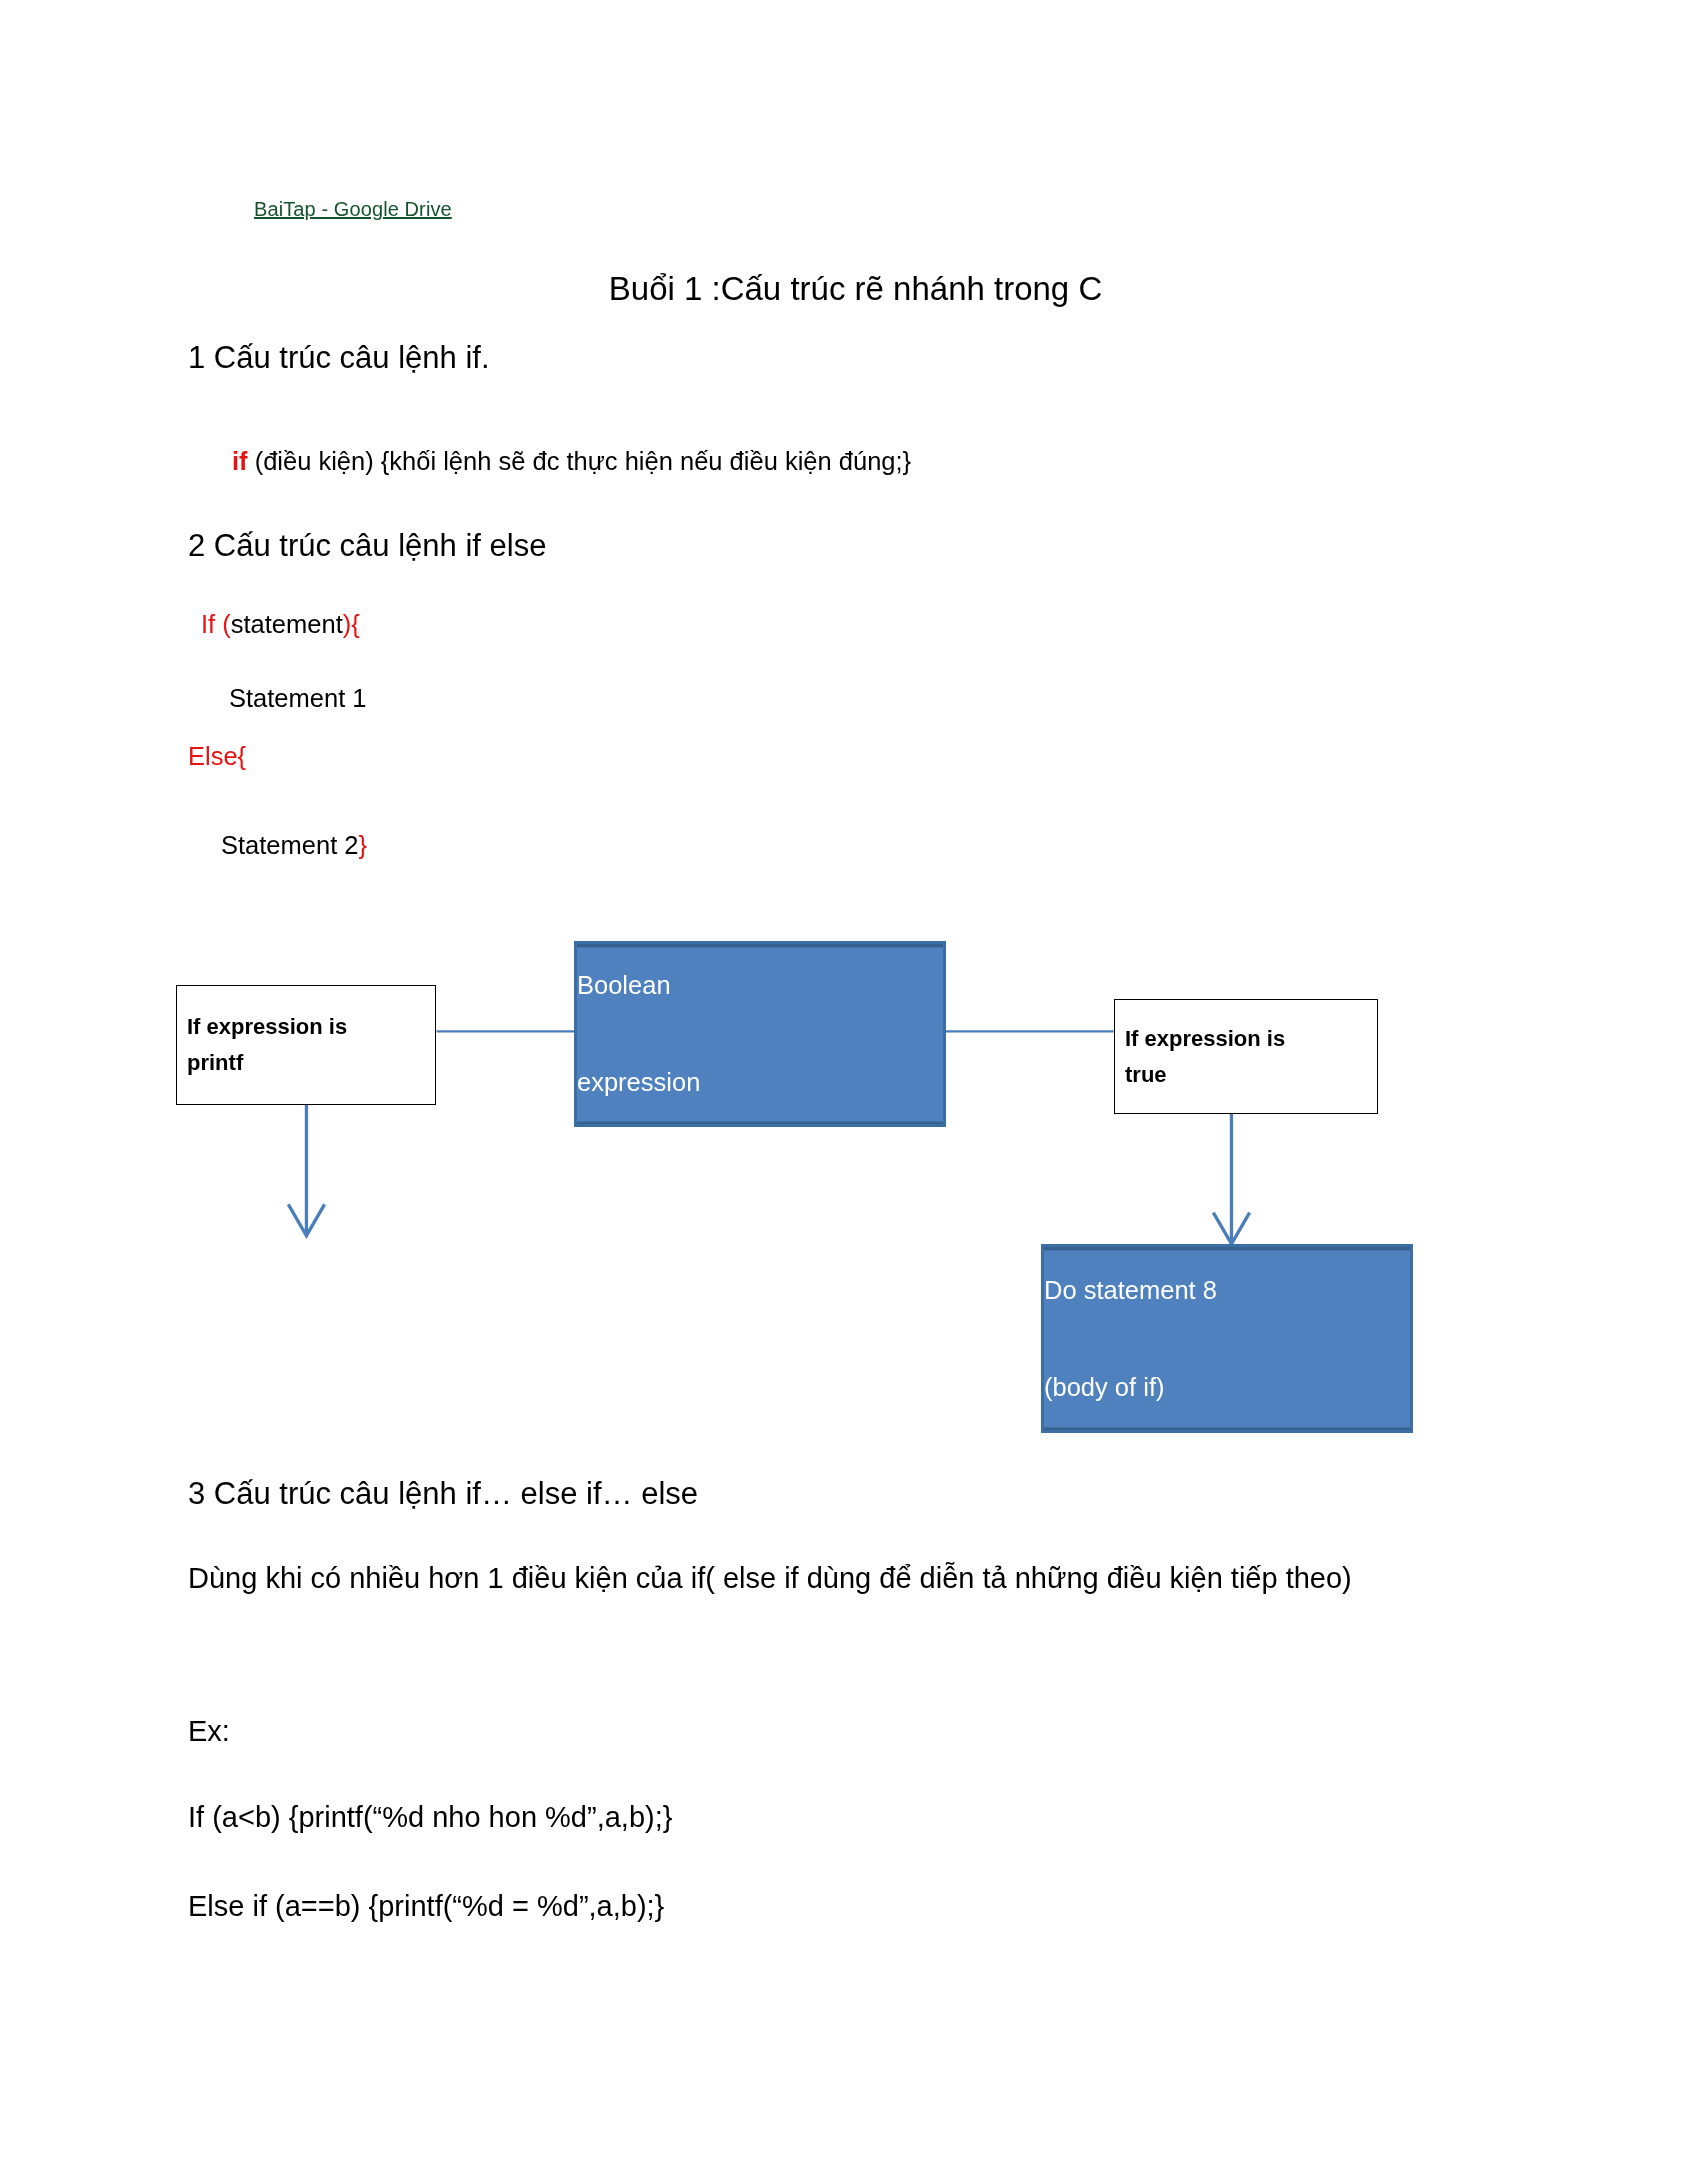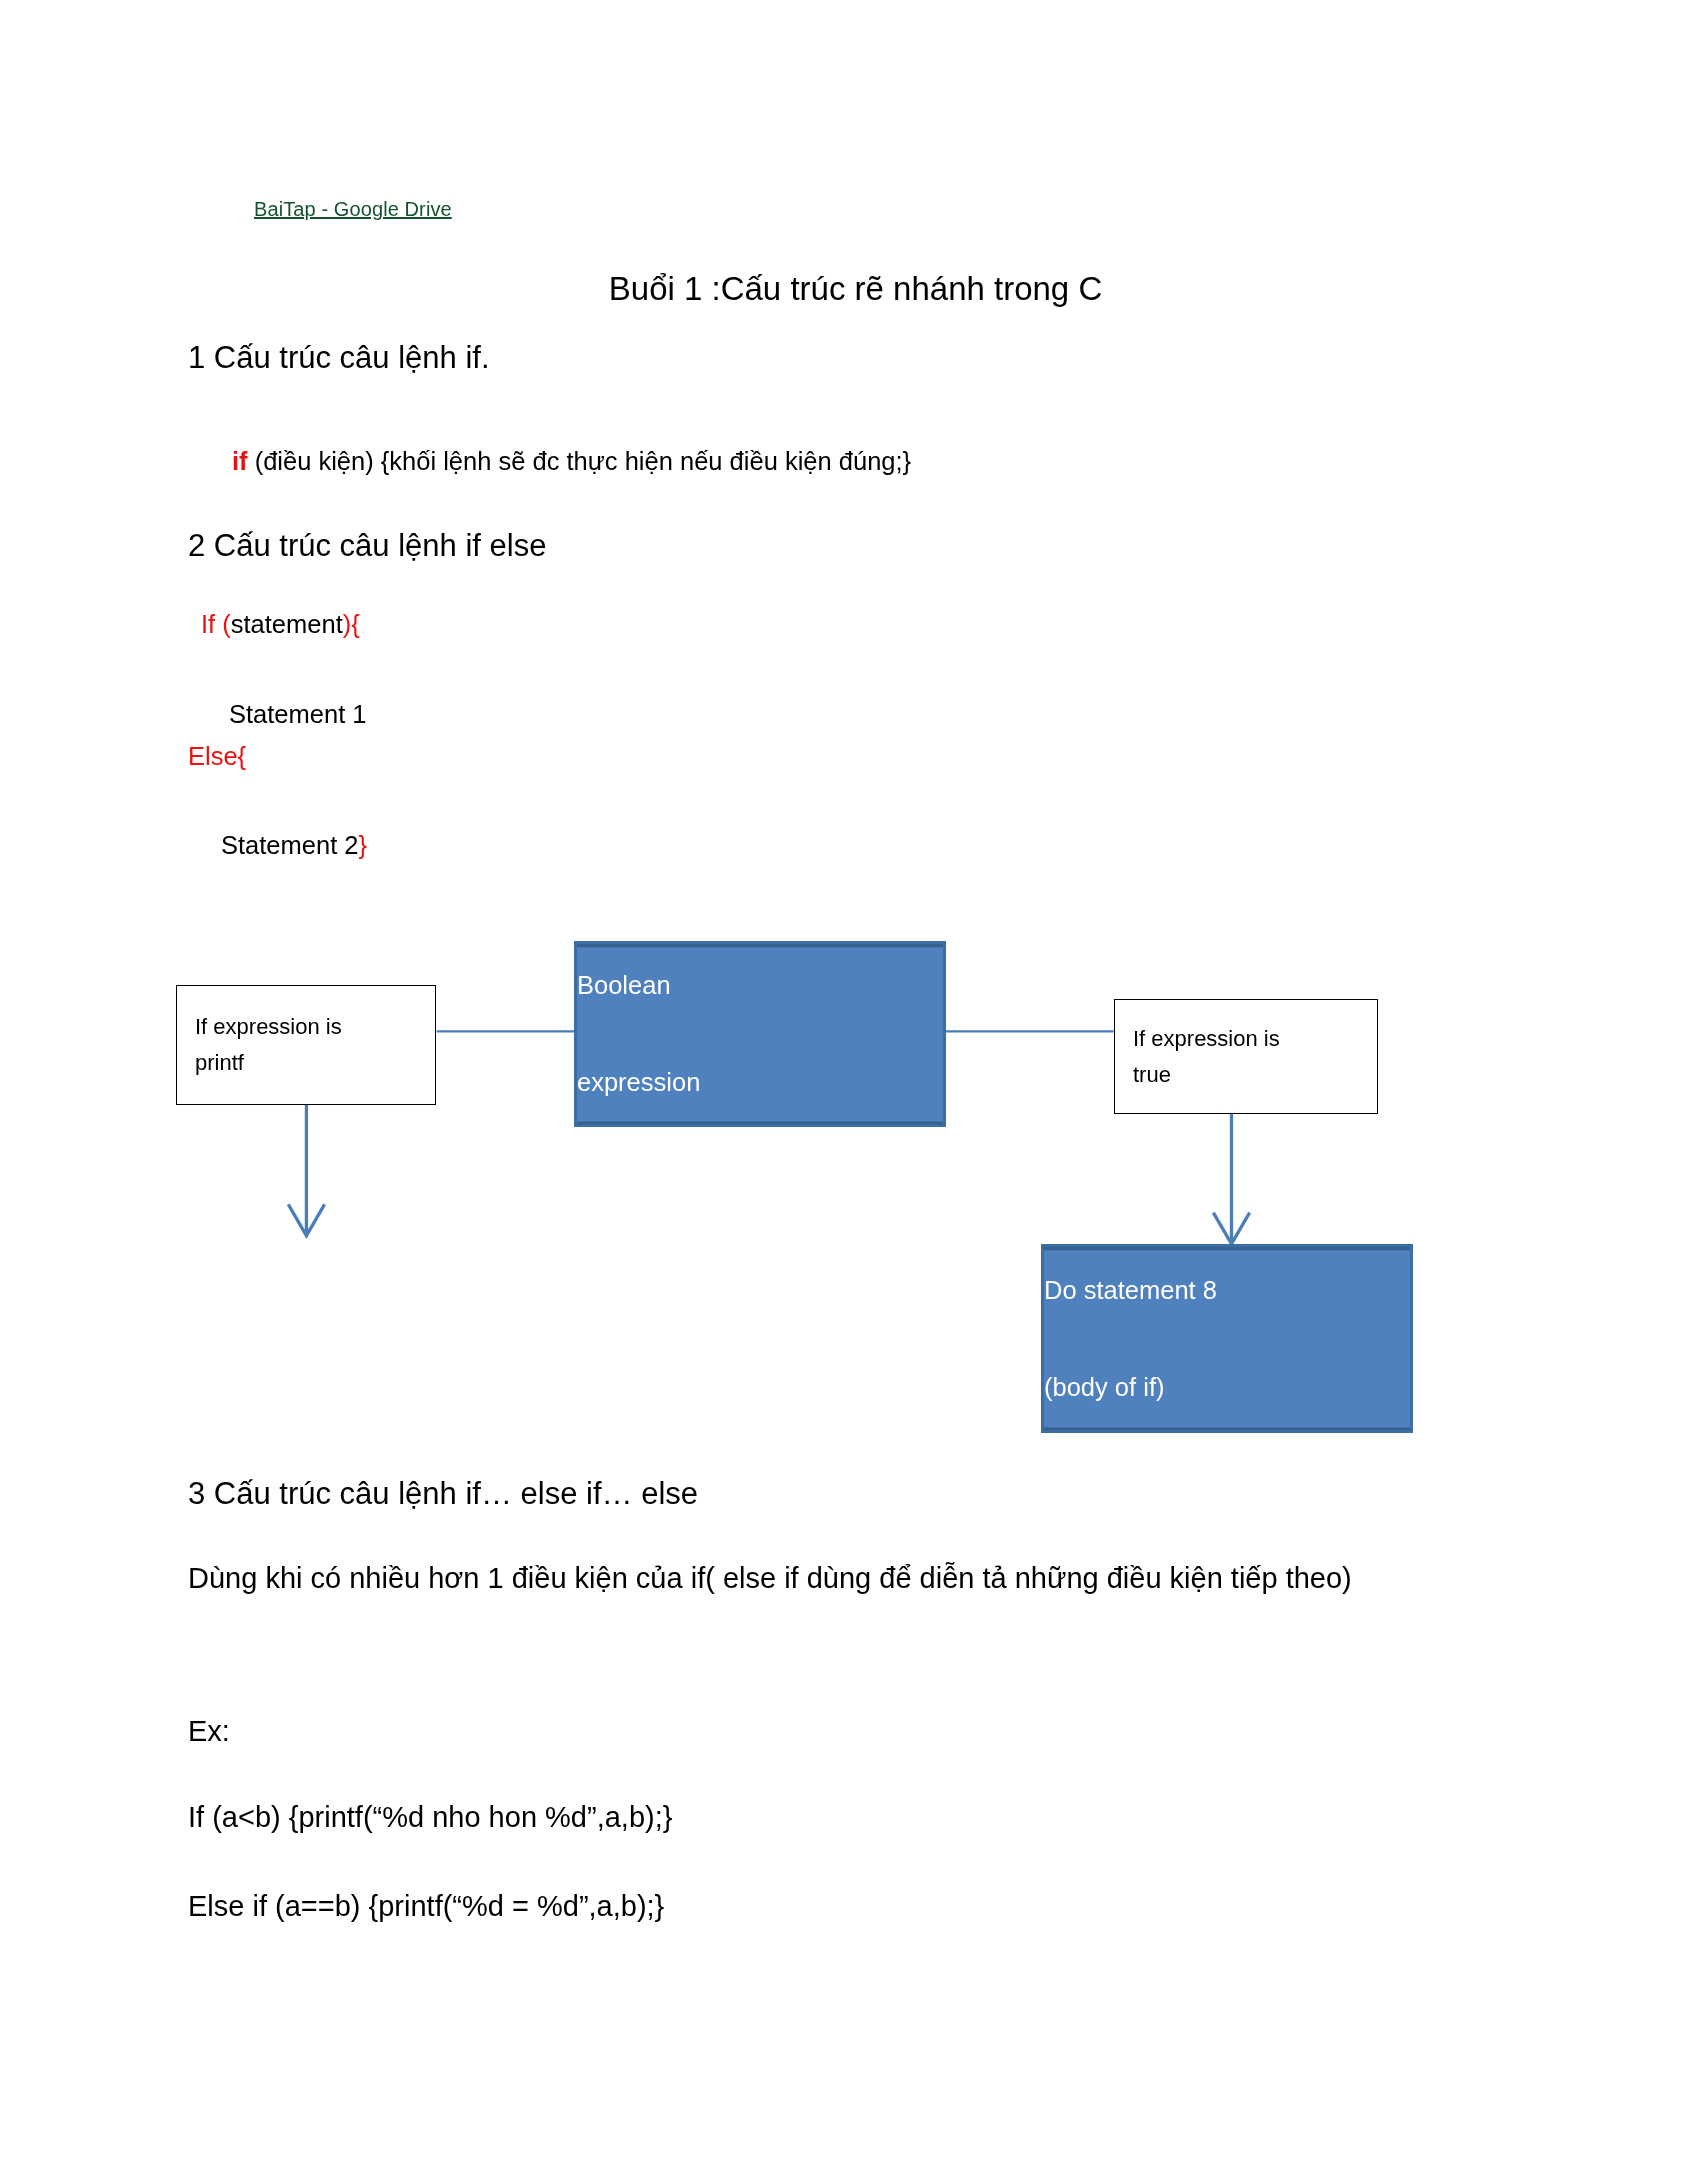--- a/index.html
+++ b/index.html
@@ -84,21 +84,22 @@
   .node {
     position: absolute;
     box-sizing: border-box;
     display: flex;
     flex-direction: column;
     justify-content: center;
   }
   .node-white {
     background: #ffffff;
     border: 1.6px solid #000000;
-    padding-left: 18px;
+    padding-left: 10px;
+    font-weight: bold;
   }
   .node-white .line {
     font-size: 22px;
     line-height: 1.62;
     color: #000000;
     text-align: left;
   }
   .node-blue {
     background: #4e81bd;
     border: 3.3px solid #3a6ea5;
@@ -131,21 +132,21 @@
   <div class="code-line" style="left:232px; top:445px;">
     <span class="red-b">if</span><span> (điều kiện) {khối lệnh sẽ đc thực hiện nếu điều kiện đúng;}</span>
   </div>
 
   <div class="heading" style="top:527px;">2 Cấu trúc câu lệnh if else</div>
 
   <div class="code-line" style="left:201px; top:608px;">
     <span class="red">If</span><span>&nbsp;</span><span class="red">(</span><span>statement</span><span class="red">)</span><span class="red">{</span>
   </div>
 
-  <div class="code-line" style="left:229px; top:682px;margin-top:16px;">Statement 1</div>
+  <div class="code-line" style="left:229px; top:682px;">Statement 1</div>
 
   <div class="code-line red" style="left:188px; top:740px;">Else{</div>
 
   <div class="code-line" style="left:221px; top:829px;">
     <span>Statement 2</span><span class="red">}</span>
   </div>
 
   <svg class="diagram" width="1687" height="2183" viewBox="0 0 2048 2650">
 
     <line x1="530" y1="1252" x2="697" y2="1252" stroke="#4a7ebb" stroke-width="3"></line>

